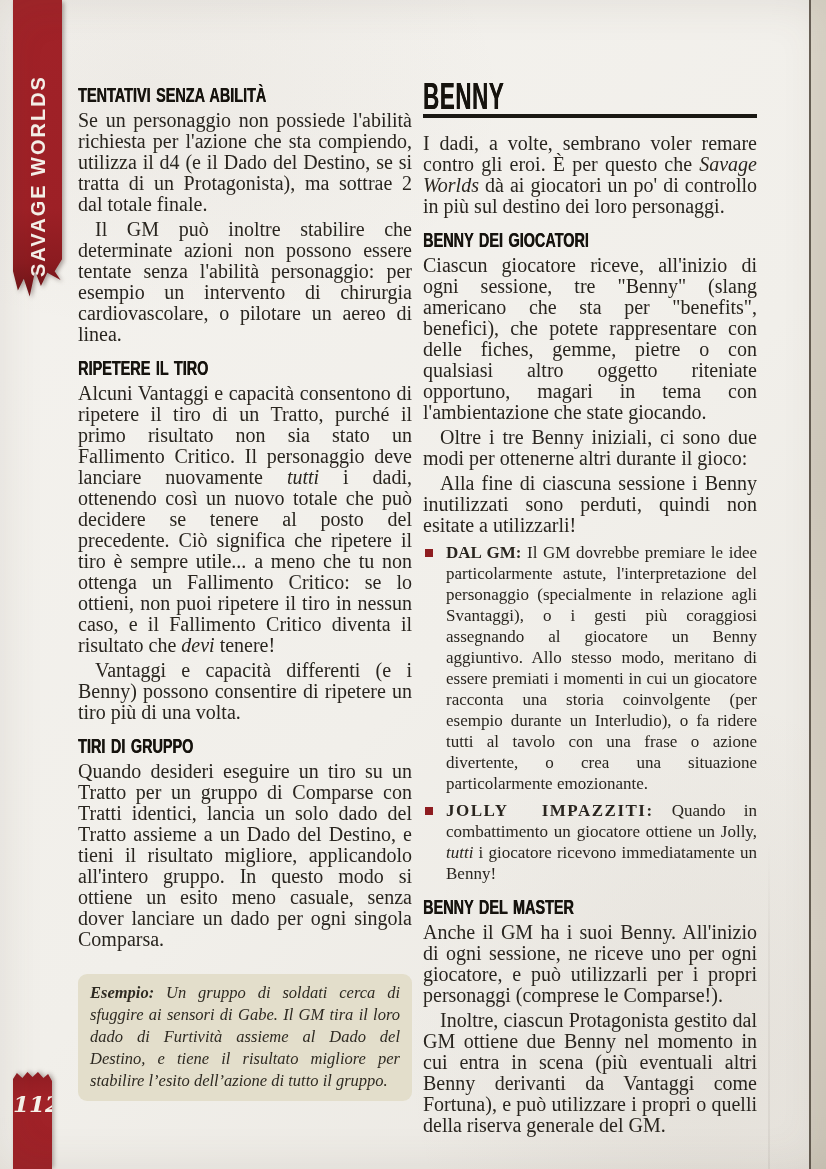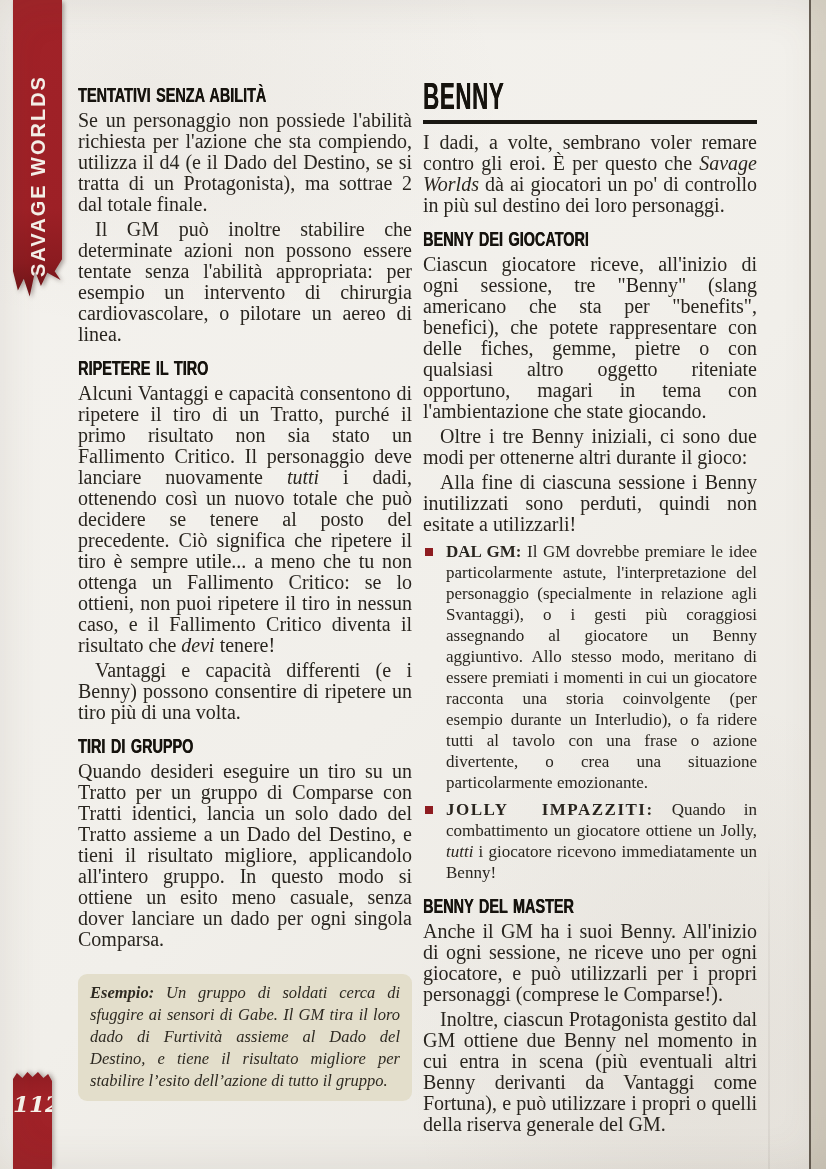--- a/index.html
+++ b/index.html
@@ -56,21 +56,21 @@
   
   .col{position:absolute;width:334px;}
   .col-left{left:78px;top:72px;}
   .col-right{left:423px;top:80px;}
   p{margin:0;text-align:justify;font-size:20px;line-height:21px;}
   p.ind{text-indent:17px;margin-top:4px;}
   h1,h2{margin:0;color:var(--heading-ink,#16130e);font-family:"Liberation Sans", sans-serif;font-weight:800;}
   h2{font-size:19.5px;line-height:22px;margin:12px 0 4px;}
   h2 .cond,h1 .cond{display:inline-block;transform-origin:0 60%;white-space:nowrap;text-shadow:0.5px 0 0 currentColor;}
   h2 .cond{transform:scaleX(0.74);word-spacing:2px;}
-  .title-block{border-bottom:4px solid var(--rule-ink,#1a1813);margin:0 0 8px;padding-bottom:6px;text-decoration:underline;}
+  .title-block{border-bottom:4px solid var(--rule-ink,#1a1813);margin:0 0 15px;padding-bottom:0;text-decoration:underline;}
   h1{font-size:36px;line-height:34px;}
   h1 .cond{transform:scaleX(0.62);letter-spacing:1px;}
   
   .example-box{
     margin-top:24px;background:var(--example-bg,#e3decb);border-radius:9px;
     padding:8px 12px 9px;
   }
   .example-box p{font-style:italic;font-size:16.5px;line-height:22px;color:#2e2a22;}
   
   ul.bullets{list-style:none;margin:2px 0 0;padding:0;}
@@ -94,21 +94,21 @@
 
 <div class="pagenum-wrap">
   <div class="pagenum-box">
     <span>112</span>
   </div>
 </div>
 
 <div class="col col-left">
   <h2><span class="cond">TENTATIVI SENZA ABILITÀ</span></h2>
   <p>Se un personaggio non possiede l'abilità richiesta per l'azione che sta compiendo, utilizza il d4 (e il Dado del Destino, se si tratta di un Protagonista), ma sottrae 2 dal totale finale.</p>
-  <p class="ind">Il GM può inoltre stabilire che determinate azioni non possono essere tentate senza l'abilità appropriata: per esempio un intervento di chirurgia cardiovascolare, o pilotare un aereo di linea.</p>
+  <p class="ind">Il GM può inoltre stabilire che determinate azioni non possono essere tentate senza l'abilità personaggio: per esempio un intervento di chirurgia cardiovascolare, o pilotare un aereo di linea.</p>
 
   <h2><span class="cond">RIPETERE IL TIRO</span></h2>
   <p><span>Alcuni Vantaggi e capacità consentono di ripetere il tiro di un Tratto, purché il primo risultato non sia stato un Fallimento Critico. Il personaggio deve lanciare nuovamente </span><span class="seg-italic">tutti</span><span> i dadi, ottenendo così un nuovo totale che può decidere se tenere al posto del precedente. Ciò significa che ripetere il tiro è sempre utile... a meno che tu non ottenga un Fallimento Critico: se lo ottieni, non puoi ripetere il tiro in nessun caso, e il Fallimento Critico diventa il risultato che </span><span class="seg-italic">devi</span><span> tenere!</span></p>
   <p class="ind">Vantaggi e capacità differenti (e i Benny) possono consentire di ripetere un tiro più di una volta.</p>
 
   <h2><span class="cond">TIRI DI GRUPPO</span></h2>
   <p>Quando desideri eseguire un tiro su un Tratto per un gruppo di Comparse con Tratti identici, lancia un solo dado del Tratto assieme a un Dado del Destino, e tieni il risultato migliore, applicandolo all'intero gruppo. In questo modo si ottiene un esito meno casuale, senza dover lanciare un dado per ogni singola Comparsa.</p>
 
   <div class="example-box">
     <p><span class="seg-bold">Esempio:</span><span> Un gruppo di soldati cerca di sfuggire ai sensori di Gabe. Il GM tira il loro dado di Furtività assieme al Dado del Destino, e tiene il risultato migliore per stabilire l’esito dell’azione di tutto il gruppo.</span></p>

